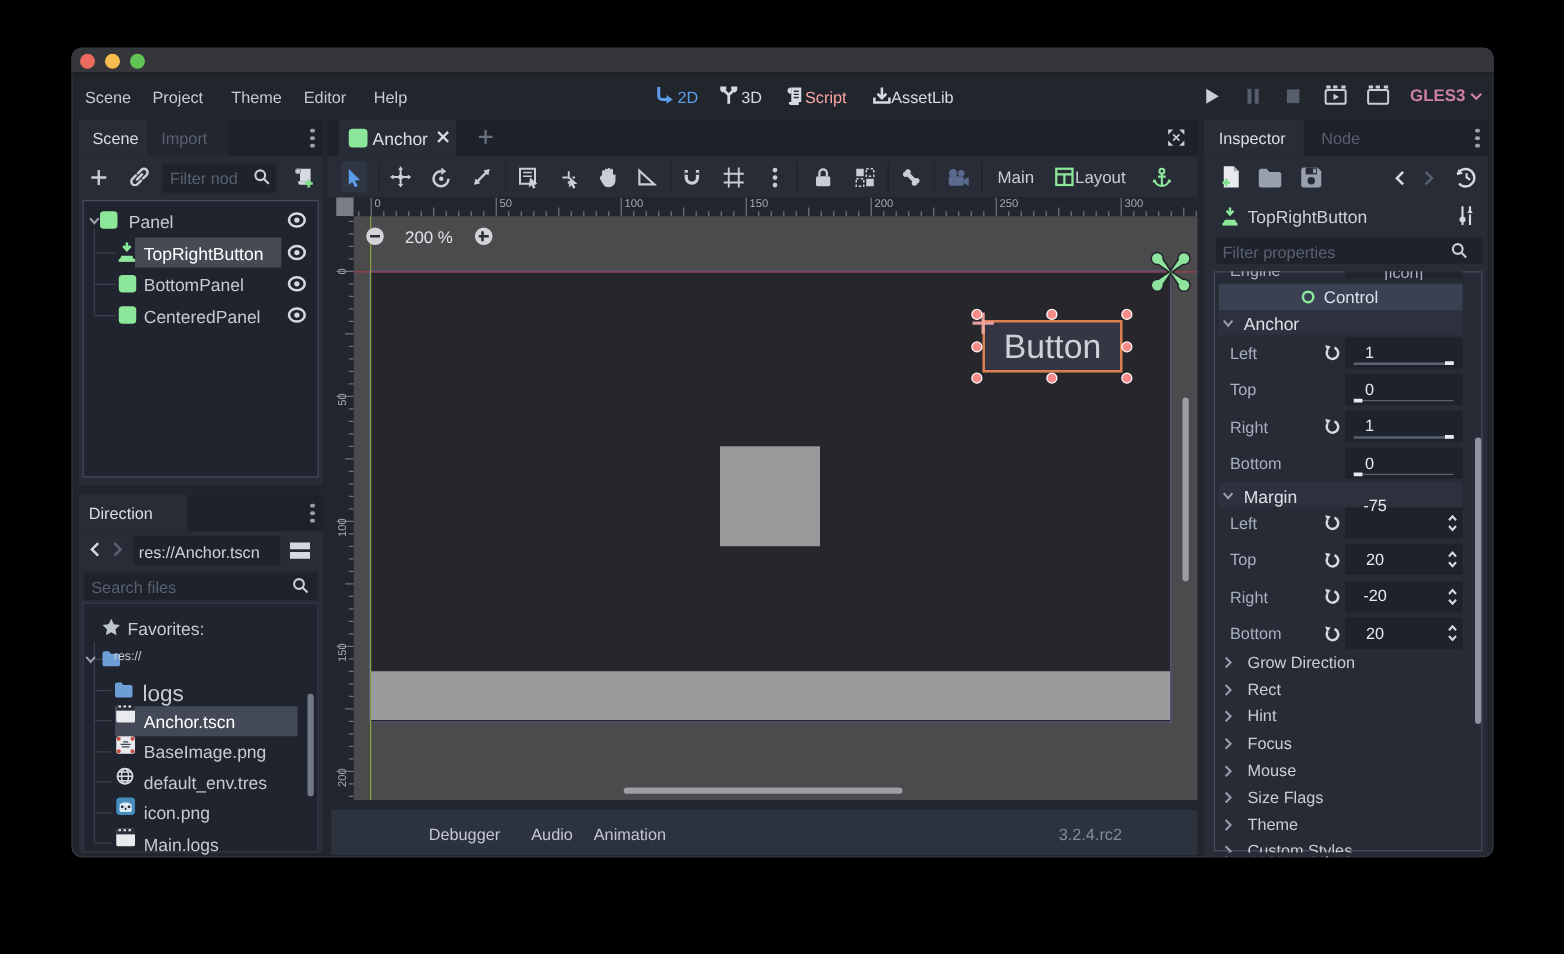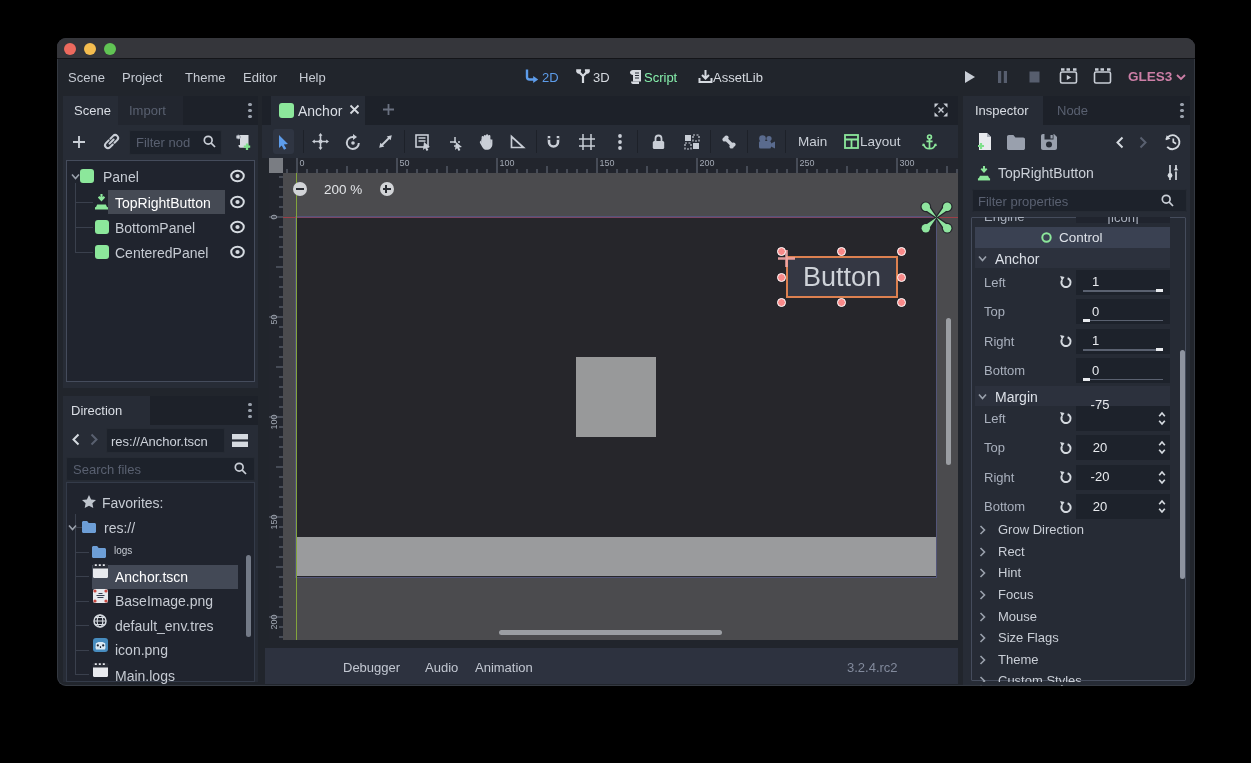--- a/index.html
+++ b/index.html
@@ -33,21 +33,21 @@
       <path d="M8 15V8M8 8L3.4 3.4M8 8l4.6-4.6" stroke="#d6dae0" stroke-width="2.2"></path>
       <path d="M1.2 1.2h4.9v2l-2.9 2.9-2-2zM14.8 1.2H9.9v2l2.9 2.9 2-2z" fill="#d6dae0"></path>
     </svg>
 <div class="tx" style="left:536px;top:33px;color:#d6dae0">3D</div>
 <svg style="left:572px;top:31px" width="14" height="16" viewBox="0 0 14 16">
       <path d="M4 1h8v11.5H4z" fill="#d6dae0"></path>
       <path d="M4 1c-1.7 0-3 1-3 2.5S2.3 6 4 6" fill="#d6dae0"></path>
       <path d="M2 12.5h8V15H4c-1.4 0-2-1-2-2.5z" fill="#d6dae0"></path>
       <path d="M6 4h4M6 6.5h4M6 9h4" stroke="#272c36" stroke-width="1.1"></path>
     </svg>
-<div class="tx" style="left:587px;top:33px;color:#86efac">Script</div>
+<div class="tx" style="left:587px;top:33px;color:#fca5a5">Script</div>
 <svg style="left:641px;top:31px" width="15" height="16" viewBox="0 0 15 16">
       <path d="M7.5 1v8M4 6l3.5 3.5L11 6" fill="none" stroke="#d6dae0" stroke-width="2"></path>
       <path d="M1.5 9v4h12V9" fill="none" stroke="#d6dae0" stroke-width="2"></path>
     </svg>
 <div class="tx" style="left:656px;top:33px;color:#d6dae0">AssetLib</div>
 <svg style="left:906px;top:32px" width="13" height="14" viewBox="0 0 13 14">
       <path d="M2 1l10 6-10 6z" fill="#c9ced6"></path>
     </svg>
 <svg style="left:940px;top:33px" width="11" height="12" viewBox="0 0 11 12">
       <rect x="1" y="0" width="3.2" height="12" fill="#575e6e"></rect>
@@ -486,25 +486,25 @@
     <svg style="left:25px;top:457px" width="14" height="14" viewBox="0 0 14 14">
       <path d="M7 0l2.1 4.4 4.9.6-3.6 3.3.9 4.8L7 10.7l-4.3 2.4.9-4.8L0 5l4.9-.6z" fill="#bfc5cd"></path>
     </svg>
     <div class="tx" style="left:45px;top:458px;font-size:14px">Favorites:</div>
     <svg style="left:11px;top:484.5px" width="9" height="9" viewBox="0 0 9 9">
       <path d="M1 2.5l3.5 4L8 2.5" fill="none" stroke="#9aa1ac" stroke-width="1.6"></path>
     </svg>
     <svg style="left:25px;top:483px" width="14" height="12" viewBox="0 0 14 12">
       <path d="M0 1.5C0 .7.7 0 1.5 0h3.6l1.6 2h5.8c.8 0 1.5.7 1.5 1.5v7c0 .8-.7 1.5-1.5 1.5h-11C.7 12 0 11.3 0 10.5z" fill="#6d9ed6"></path>
     </svg>
-    <div class="tx" style="left:47px;top:483px;font-size:14px">res://</div>
+    <div class="tx" style="left:34px;top:483px;font-size:10px">res://</div>
     <svg style="left:35px;top:507.5px" width="14" height="12" viewBox="0 0 14 12">
       <path d="M0 1.5C0 .7.7 0 1.5 0h3.6l1.6 2h5.8c.8 0 1.5.7 1.5 1.5v7c0 .8-.7 1.5-1.5 1.5h-11C.7 12 0 11.3 0 10.5z" fill="#6d9ed6"></path>
     </svg>
-    <div class="tx" style="left:57px;top:507.5px;font-size:10px">logs</div>
+    <div class="tx" style="left:57px;top:507.5px;font-size:18px">logs</div>
     <div class="p" style="left:35px;top:527px;width:146px;height:24px;background:#434956"></div>
     <svg style="left:36px;top:526px" width="15" height="14" viewBox="0 0 15 14">
       <rect x="0" y="0" width="15" height="14" rx="1.5" fill="#e8eaee"></rect>
       <rect x="0" y="0" width="15" height="4.5" fill="#2a2e38"></rect>
       <path d="M1.8 1.2h2M5.8 1.2h2M9.8 1.2h2" stroke="#e8eaee" stroke-width="1.7"></path>
     </svg>
     <div class="tx" style="left:58px;top:531.5px;color:#fff;font-size:14px">Anchor.tscn</div>
     <svg style="left:36px;top:551px" width="15" height="14" viewBox="0 0 15 14">
       <rect x="0" y="0" width="15" height="14" rx="2" fill="#e8eaee"></rect>
       <circle cx="2" cy="2" r="1.6" fill="#c94a42"></circle>

